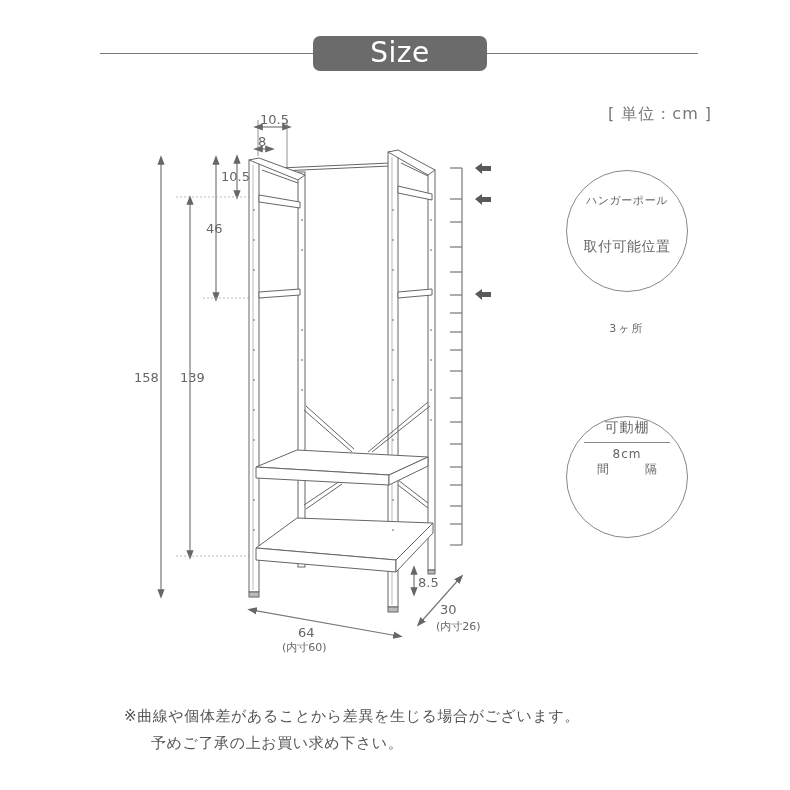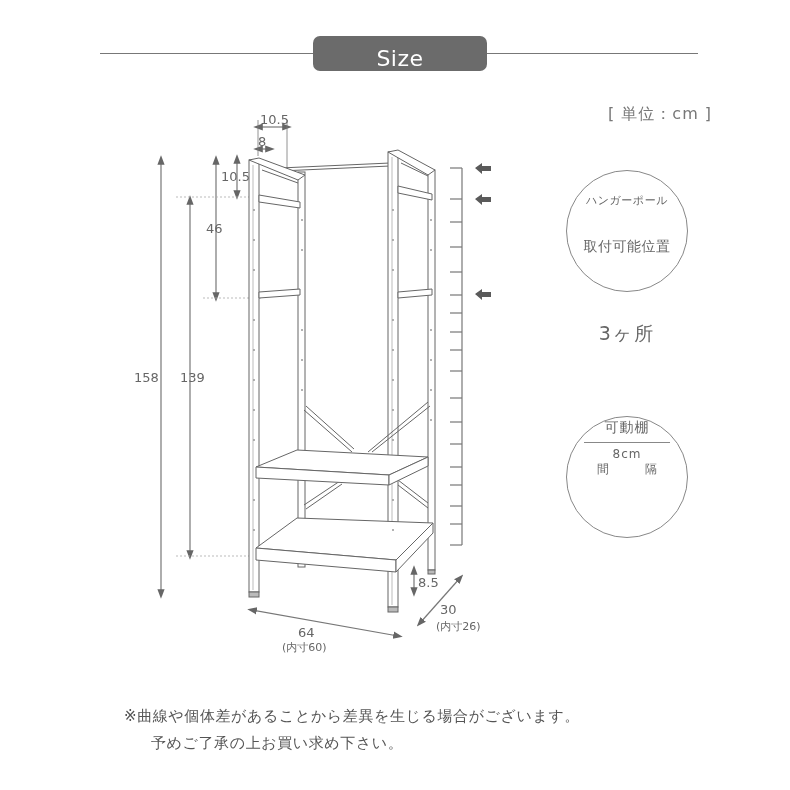--- a/index.html
+++ b/index.html
@@ -1,30 +1,30 @@
 <!DOCTYPE html>
 <html><head>
 <meta charset="utf-8">
 <style>
   html, body { margin:0; padding:0; background:#ffffff; }
   body { width:790px; height:790px; position:relative; overflow:hidden;
          font-family:"DejaVu Sans", sans-serif; color:#666; }
   .hline { position:absolute; top:53px; height:1px; background:#777; }
   .size-badge { position:absolute; left:313px; top:36px; width:174px; height:35px;
-    background:#6b6b6b; border-radius:7px; color:#fff; font-size:22px;
-    display:flex; align-items:flex-end; justify-content:center; letter-spacing:0.5px; }
+    background:#6b6b6b; border-radius:7px; color:#fff; font-size:28px;
+    display:flex; align-items:flex-start; justify-content:center; letter-spacing:0.5px; }
   .unit { position:absolute; left:608px; top:104px; font-size:16px; color:#777; letter-spacing:1px; }
   .circle { position:absolute; width:122px; height:122px; border:1.5px solid #888; border-radius:50%;
     box-sizing:border-box; display:flex; flex-direction:column; align-items:center; color:#666; }
   .c1 { left:566px; top:170px;gap:28px; }
   .c2 { left:566px; top:416px; }
   .c1 .t1 { margin-top:22px; font-size:11px; letter-spacing:0.5px; }
   .c1 .t2 { font-size:14px; margin-top:2px; letter-spacing:0.5px; }
   .c1 .sep, .c2 .sep { width:86px; height:1px; background:#888; margin:5px 0 4px; }
-  .c1 .t3 { font-size:19px; letter-spacing:2px; }
+  .c1 .t3 { font-size:11px; letter-spacing:2px; }
   .c2 .t1 { margin-top:2px; font-size:14px; letter-spacing:1px; }
   .c2 .t3 { font-size:12px; letter-spacing:1px; }
   .c2 .t4 { font-size:12px; letter-spacing:12px; margin-left:12px; }
   .note { position:absolute; left:124px; font-size:15px; color:#555; letter-spacing:0.6px;text-align:right; }
   .n1 { top:707px; }
   .n2 { top:734px; left:151px; }
   svg { position:absolute; left:0; top:0; }
   .dim { font-family:"DejaVu Sans", sans-serif; fill:#666; font-size:13px; }
   .dimsm { font-family:"DejaVu Sans", sans-serif; fill:#666; font-size:11px; }
 </style>

